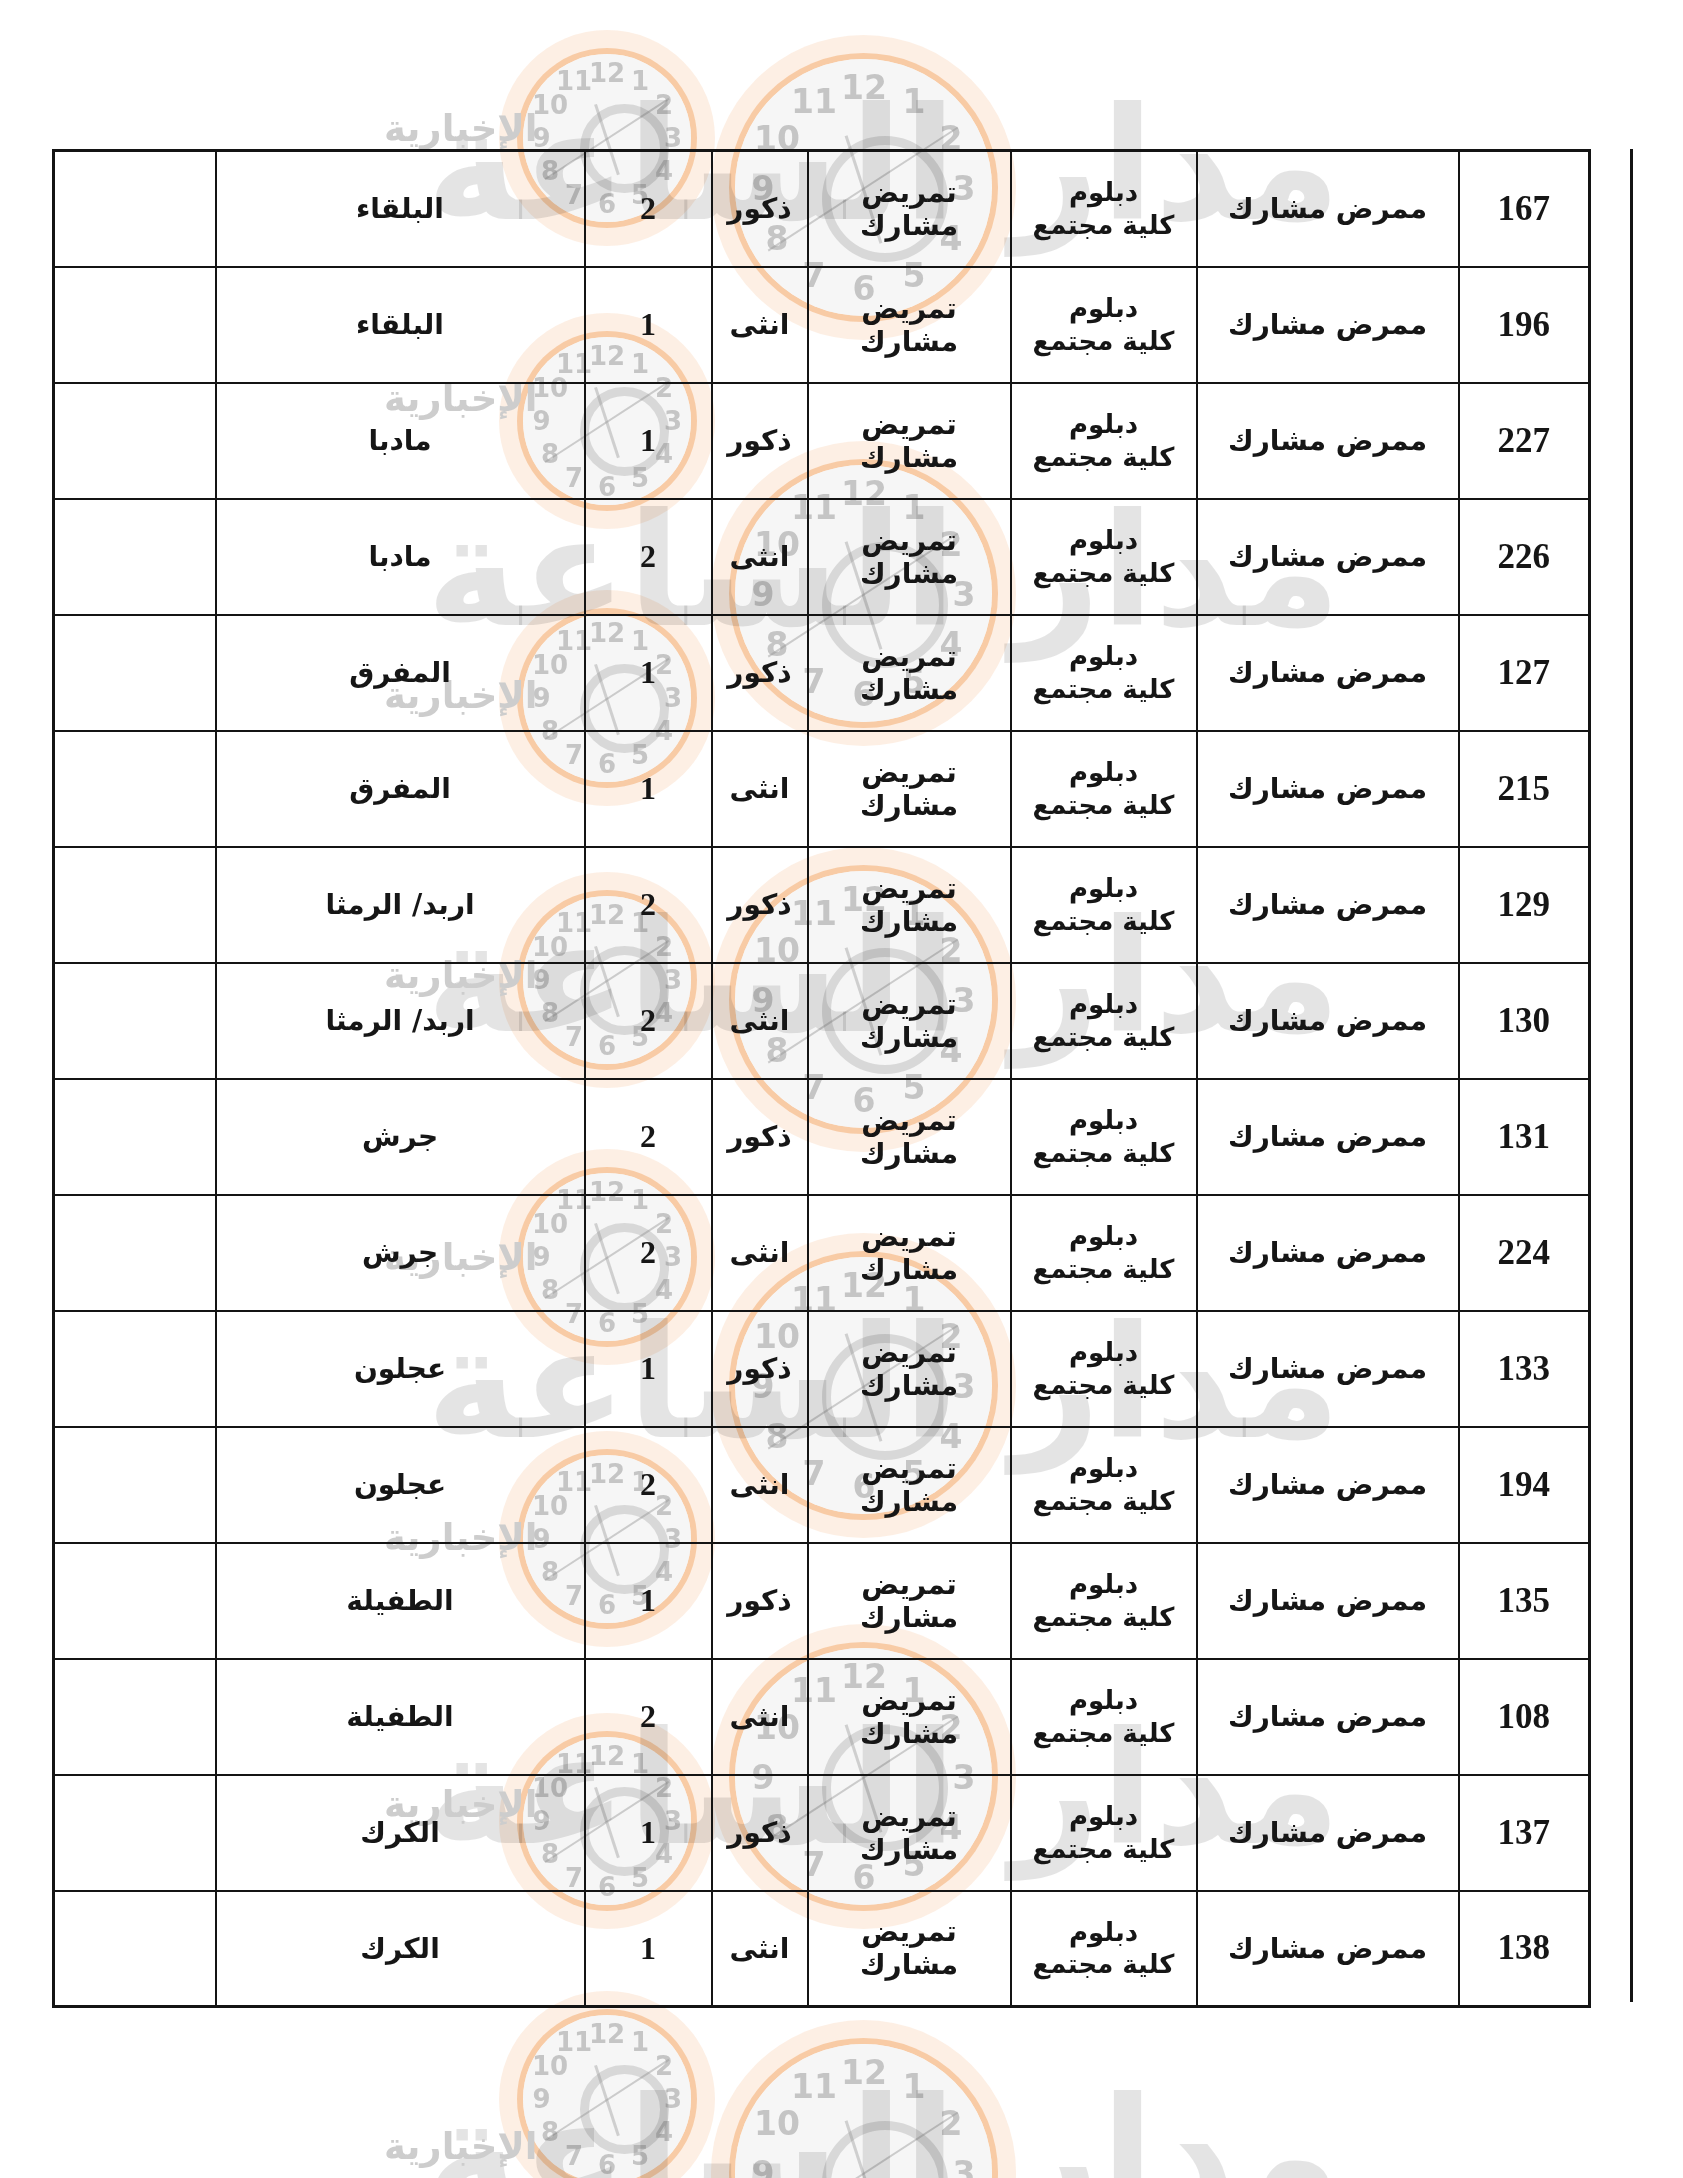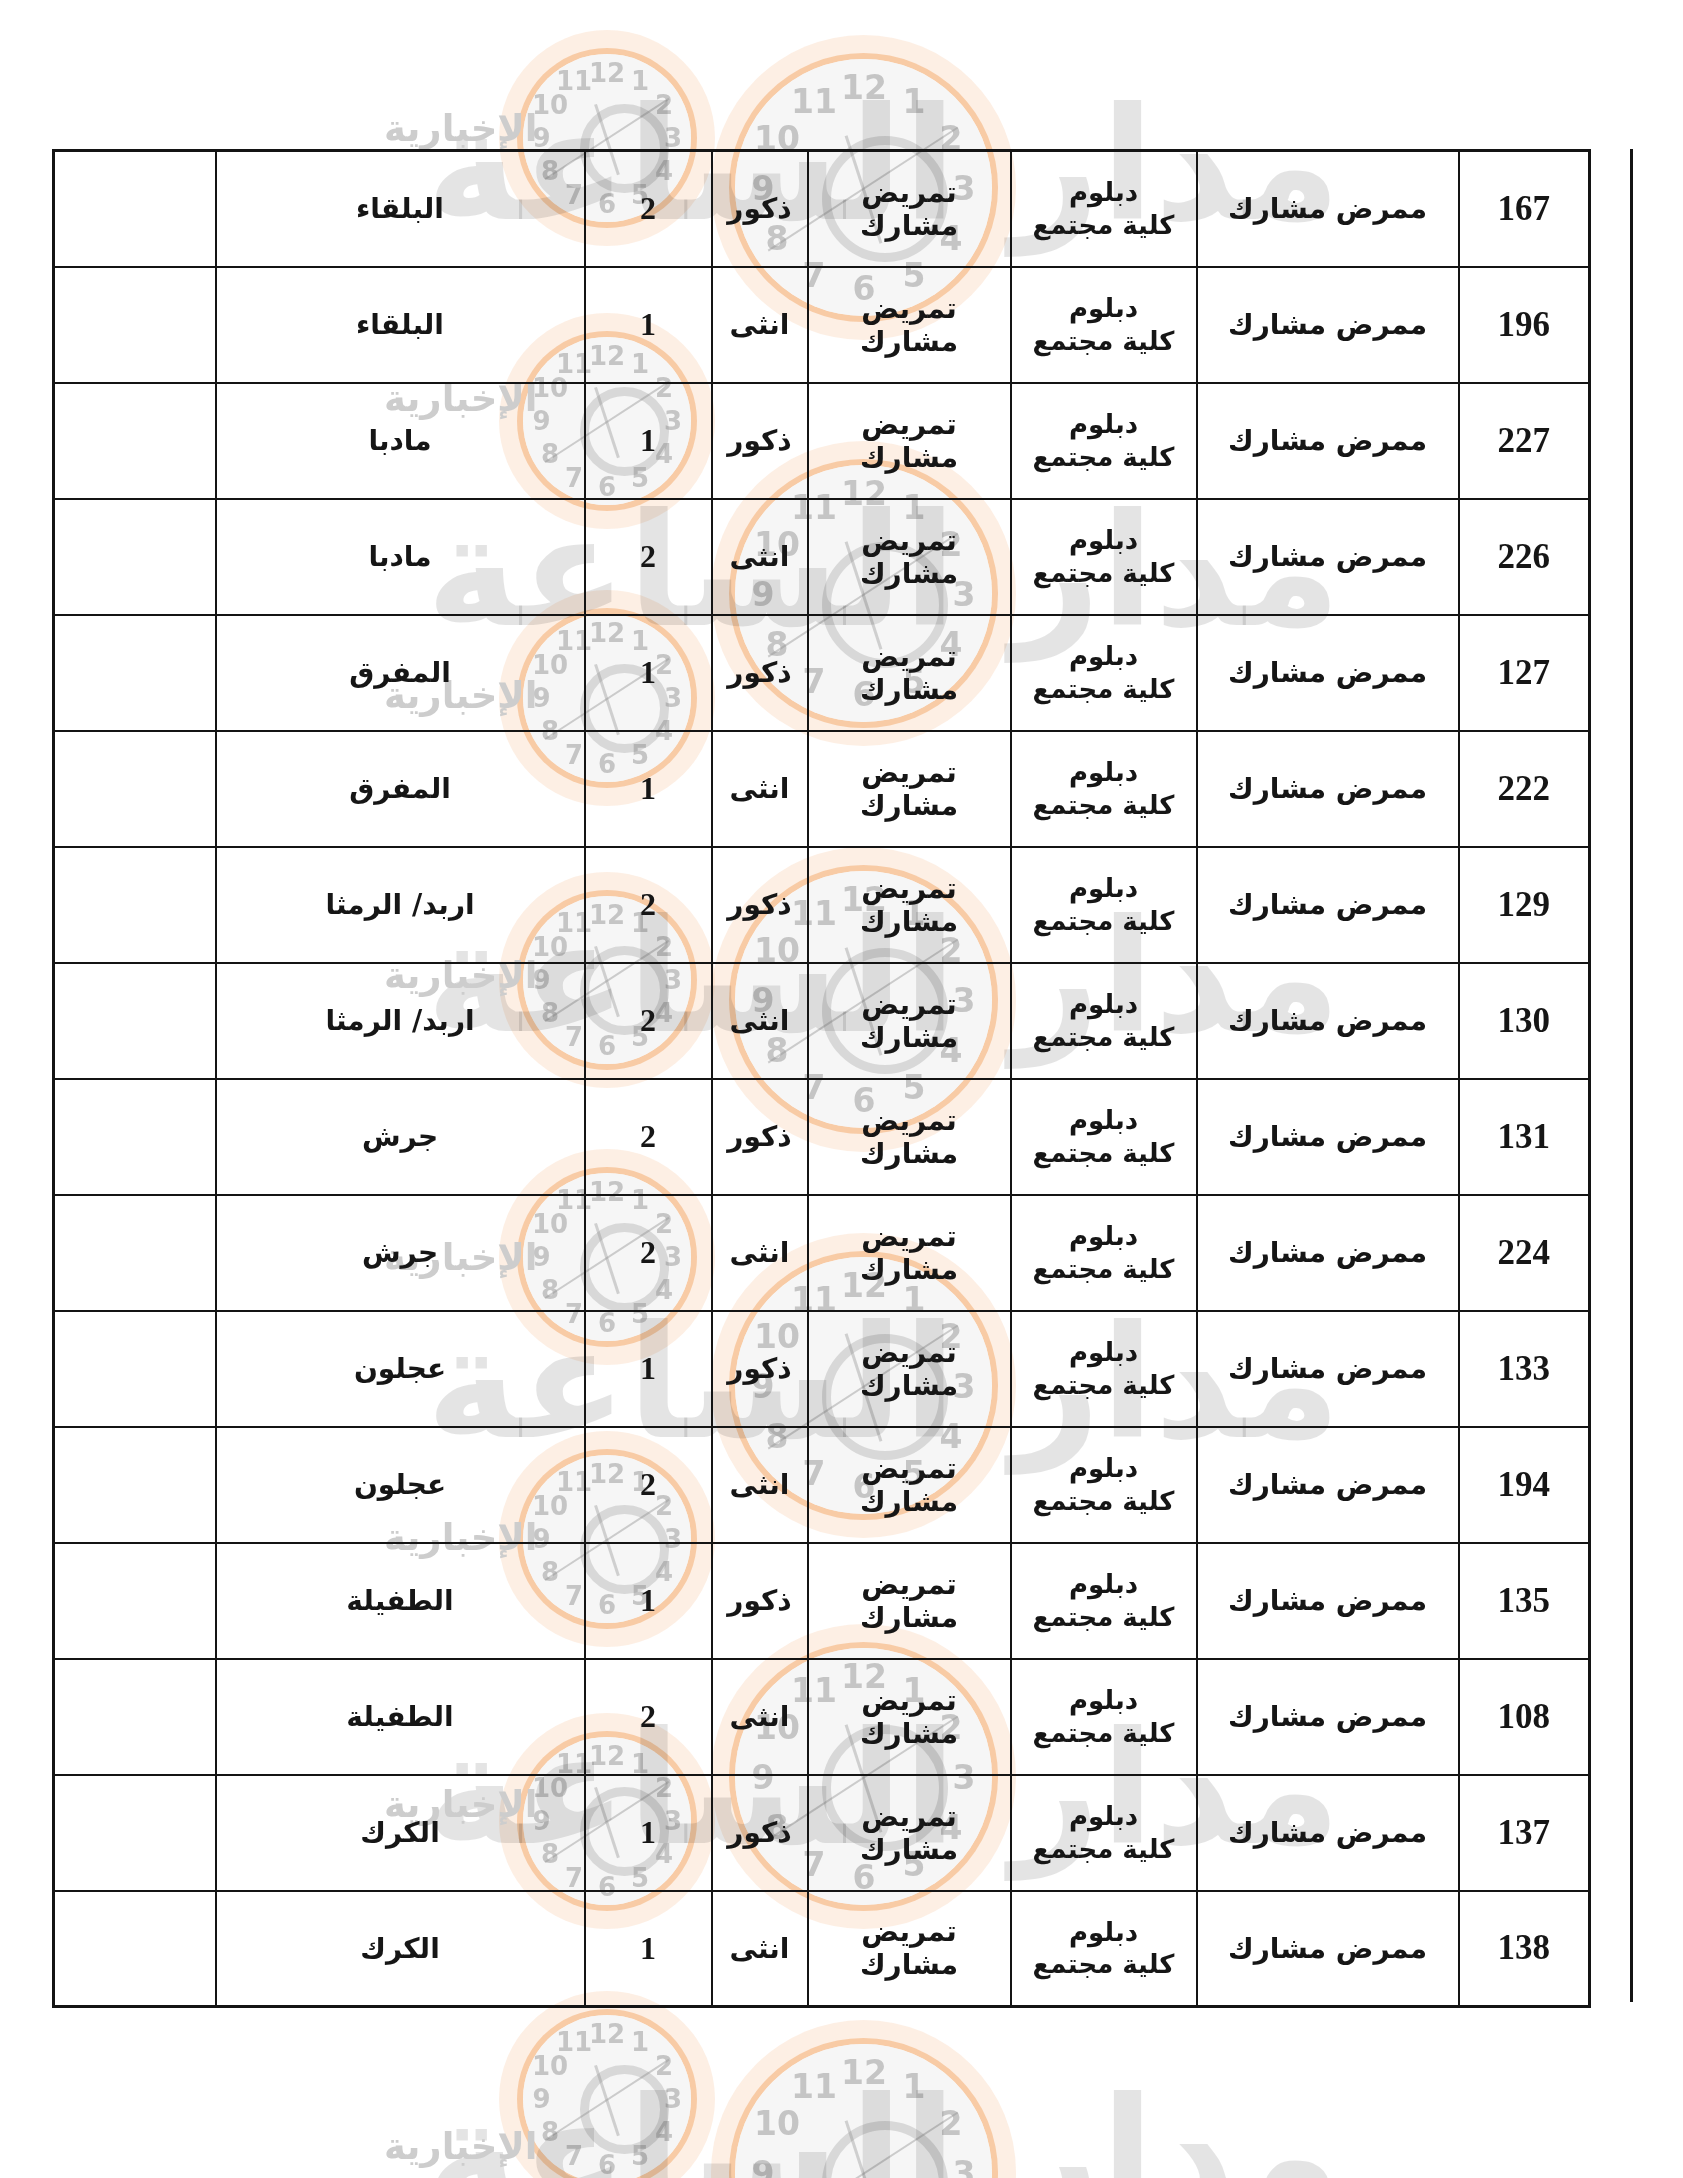--- a/index.html
+++ b/index.html
@@ -423,21 +423,21 @@
       <span class="q-line">دبلوم</span>
       <span class="q-line">كلية مجتمع</span>
     </td>
     <td class="c-spec">تمريض مشارك</td>
     <td class="c-gender">ذكور</td>
     <td class="c-count">1</td>
     <td class="c-gov">المفرق</td>
     <td class="c-notes"></td>
   </tr>
         <tr>
-    <td class="c-no">222</td>
+    <td class="c-no">215</td>
     <td class="c-job">ممرض مشارك</td>
     <td class="c-qual">
       <span class="q-line">دبلوم</span>
       <span class="q-line">كلية مجتمع</span>
     </td>
     <td class="c-spec">تمريض مشارك</td>
     <td class="c-gender">انثى</td>
     <td class="c-count">1</td>
     <td class="c-gov">المفرق</td>
     <td class="c-notes"></td>

